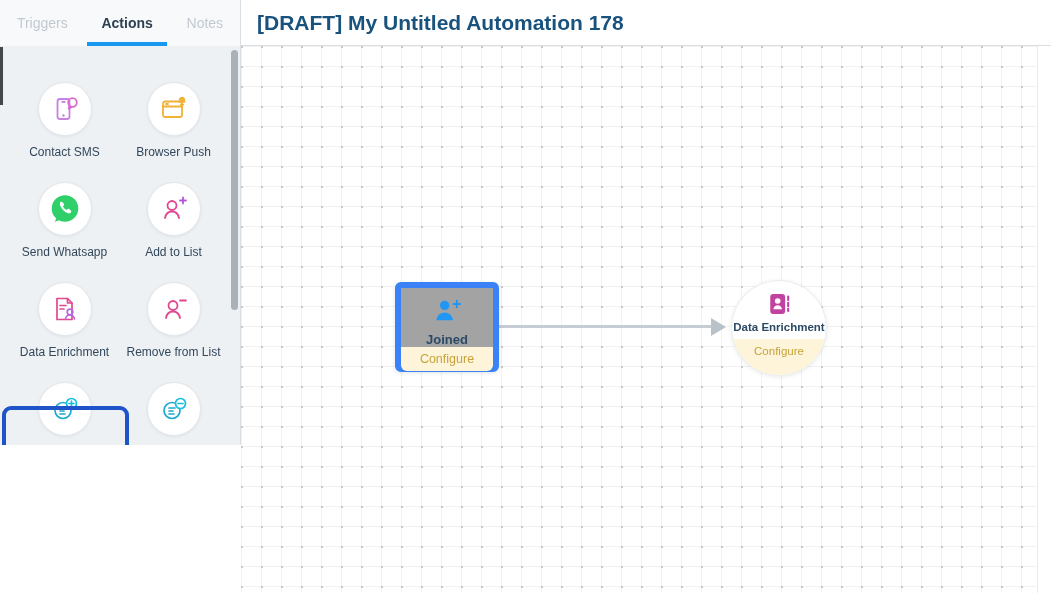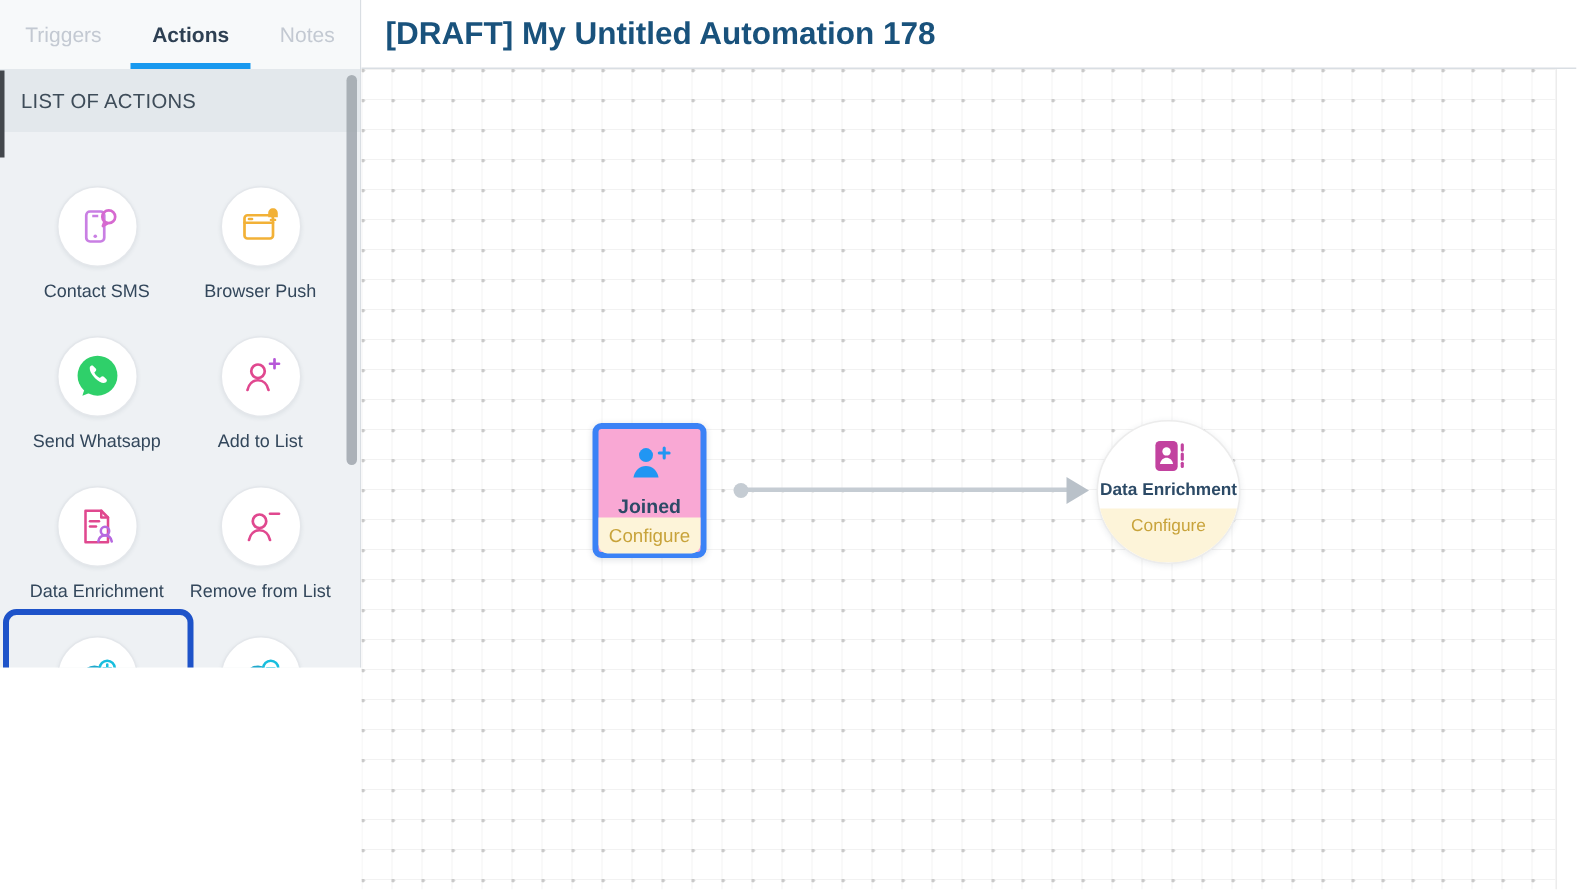--- a/index.html
+++ b/index.html
@@ -75,22 +75,22 @@
       linear-gradient(90deg, #f2f2f2 1px, transparent 1px);
     background-size:20px 20px;
   }
   .right-track {
     position:absolute; left:796px; top:46px; width:14px; height:547px;
     background:#fff; border-left:1px solid #ececec;
   }
 
   
   .node-card {
-    position:absolute; left:154px; top:282px; width:76px; height:90px;
-    background:#f9a8d4; border:4px solid #3b82f6; border-radius:6px;
+    position:absolute; left:154px; top:282px; width:104px; height:90px;
+    background:#a3a3a3; border:6px solid #3b82f6; border-radius:6px;
     box-shadow:0 1px 4px rgba(40,60,80,.14); display:flex; flex-direction:column;
     cursor:pointer;
   }
   .node-body { flex:1; display:flex; flex-direction:column; align-items:center; padding-top:9px; }
   .node-label { margin-top:7px; font-size:13px; font-weight:bold; color:#2c4a66; white-space:nowrap; }
   .node-footer {
     height:24px; line-height:24px; text-align:center; background:#fdf4d9;
     color:#c8a33b; font-size:12.5px; border-radius:0 0 6px 6px; cursor:pointer;
   }
   .node-circle {
@@ -127,23 +127,20 @@
         <span>Triggers</span>
       </div>
     <div class="tab active">
         <span>Actions</span>
       </div>
     <div class="tab">
         <span>Notes</span>
       </div>
   </div>
 
-  <div class="sidebar-header">
-    <span>LIST OF ACTIONS</span>
-  </div>
   <div class="dark-strip"></div>
 
   <div class="actions-grid">
 
 
     <div class="action-item">
       <div class="action-circle">
         <span>
           <svg width="32" height="32" viewBox="0 0 32 32" fill="none" stroke-width="1.8">
             <rect x="8.5" y="6" width="12" height="20" rx="2.5" stroke="#c97fe3"></rect>

